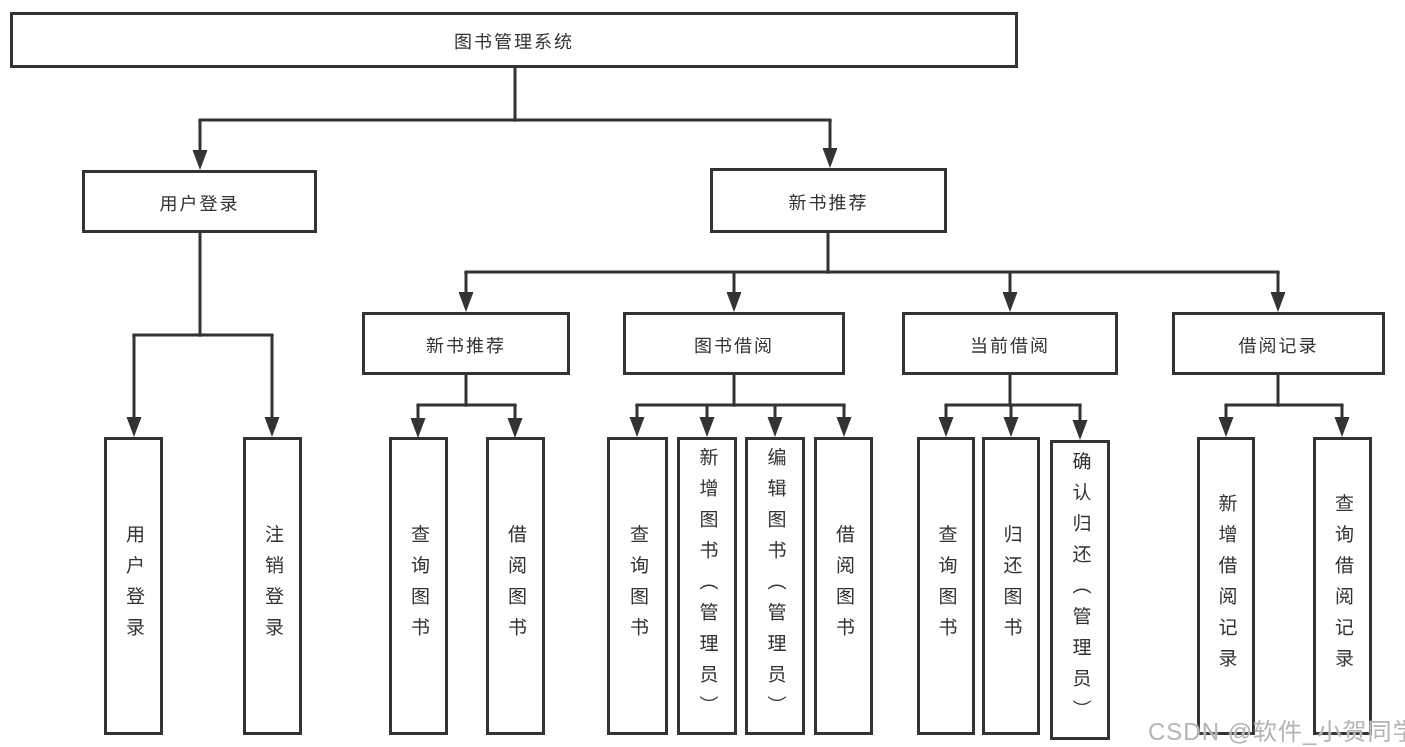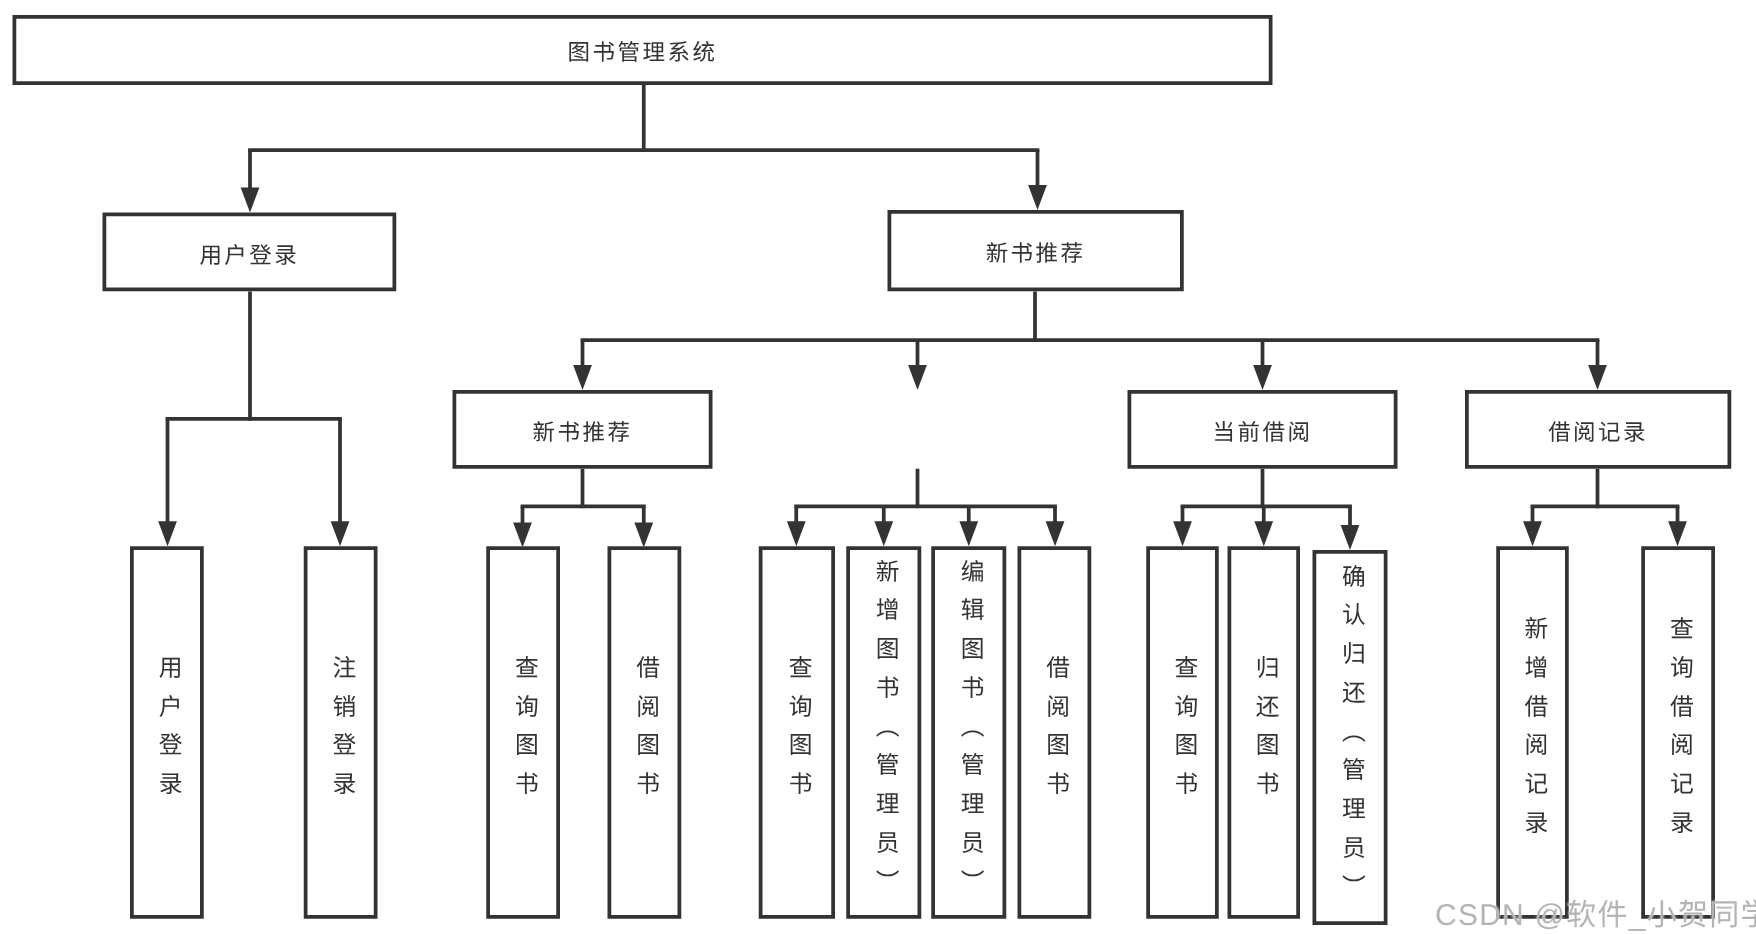--- a/index.html
+++ b/index.html
@@ -136,20 +136,23 @@
   <div class="box h" style="left:82px;top:170px;width:235px;height:63px">
     <span>用户登录</span>
   </div>
   <div class="box h" style="left:710px;top:168px;width:237px;height:65px">
     <span>新书推荐</span>
   </div>
 
   <div class="box h" style="left:362px;top:312px;width:208px;height:63px">
     <span>新书推荐</span>
   </div>
+  <div class="box h" style="left:623px;top:312px;width:222px;height:63px">
+    <span>图书借阅</span>
+  </div>
   <div class="box h" style="left:902px;top:312px;width:216px;height:63px">
     <span>当前借阅</span>
   </div>
   <div class="box h" style="left:1172px;top:312px;width:213px;height:63px">
     <span>借阅记录</span>
   </div>
 
   <div class="box v" style="left:104px;top:437px;width:59px;height:298px">
     <span>用户登录</span>
   </div>

